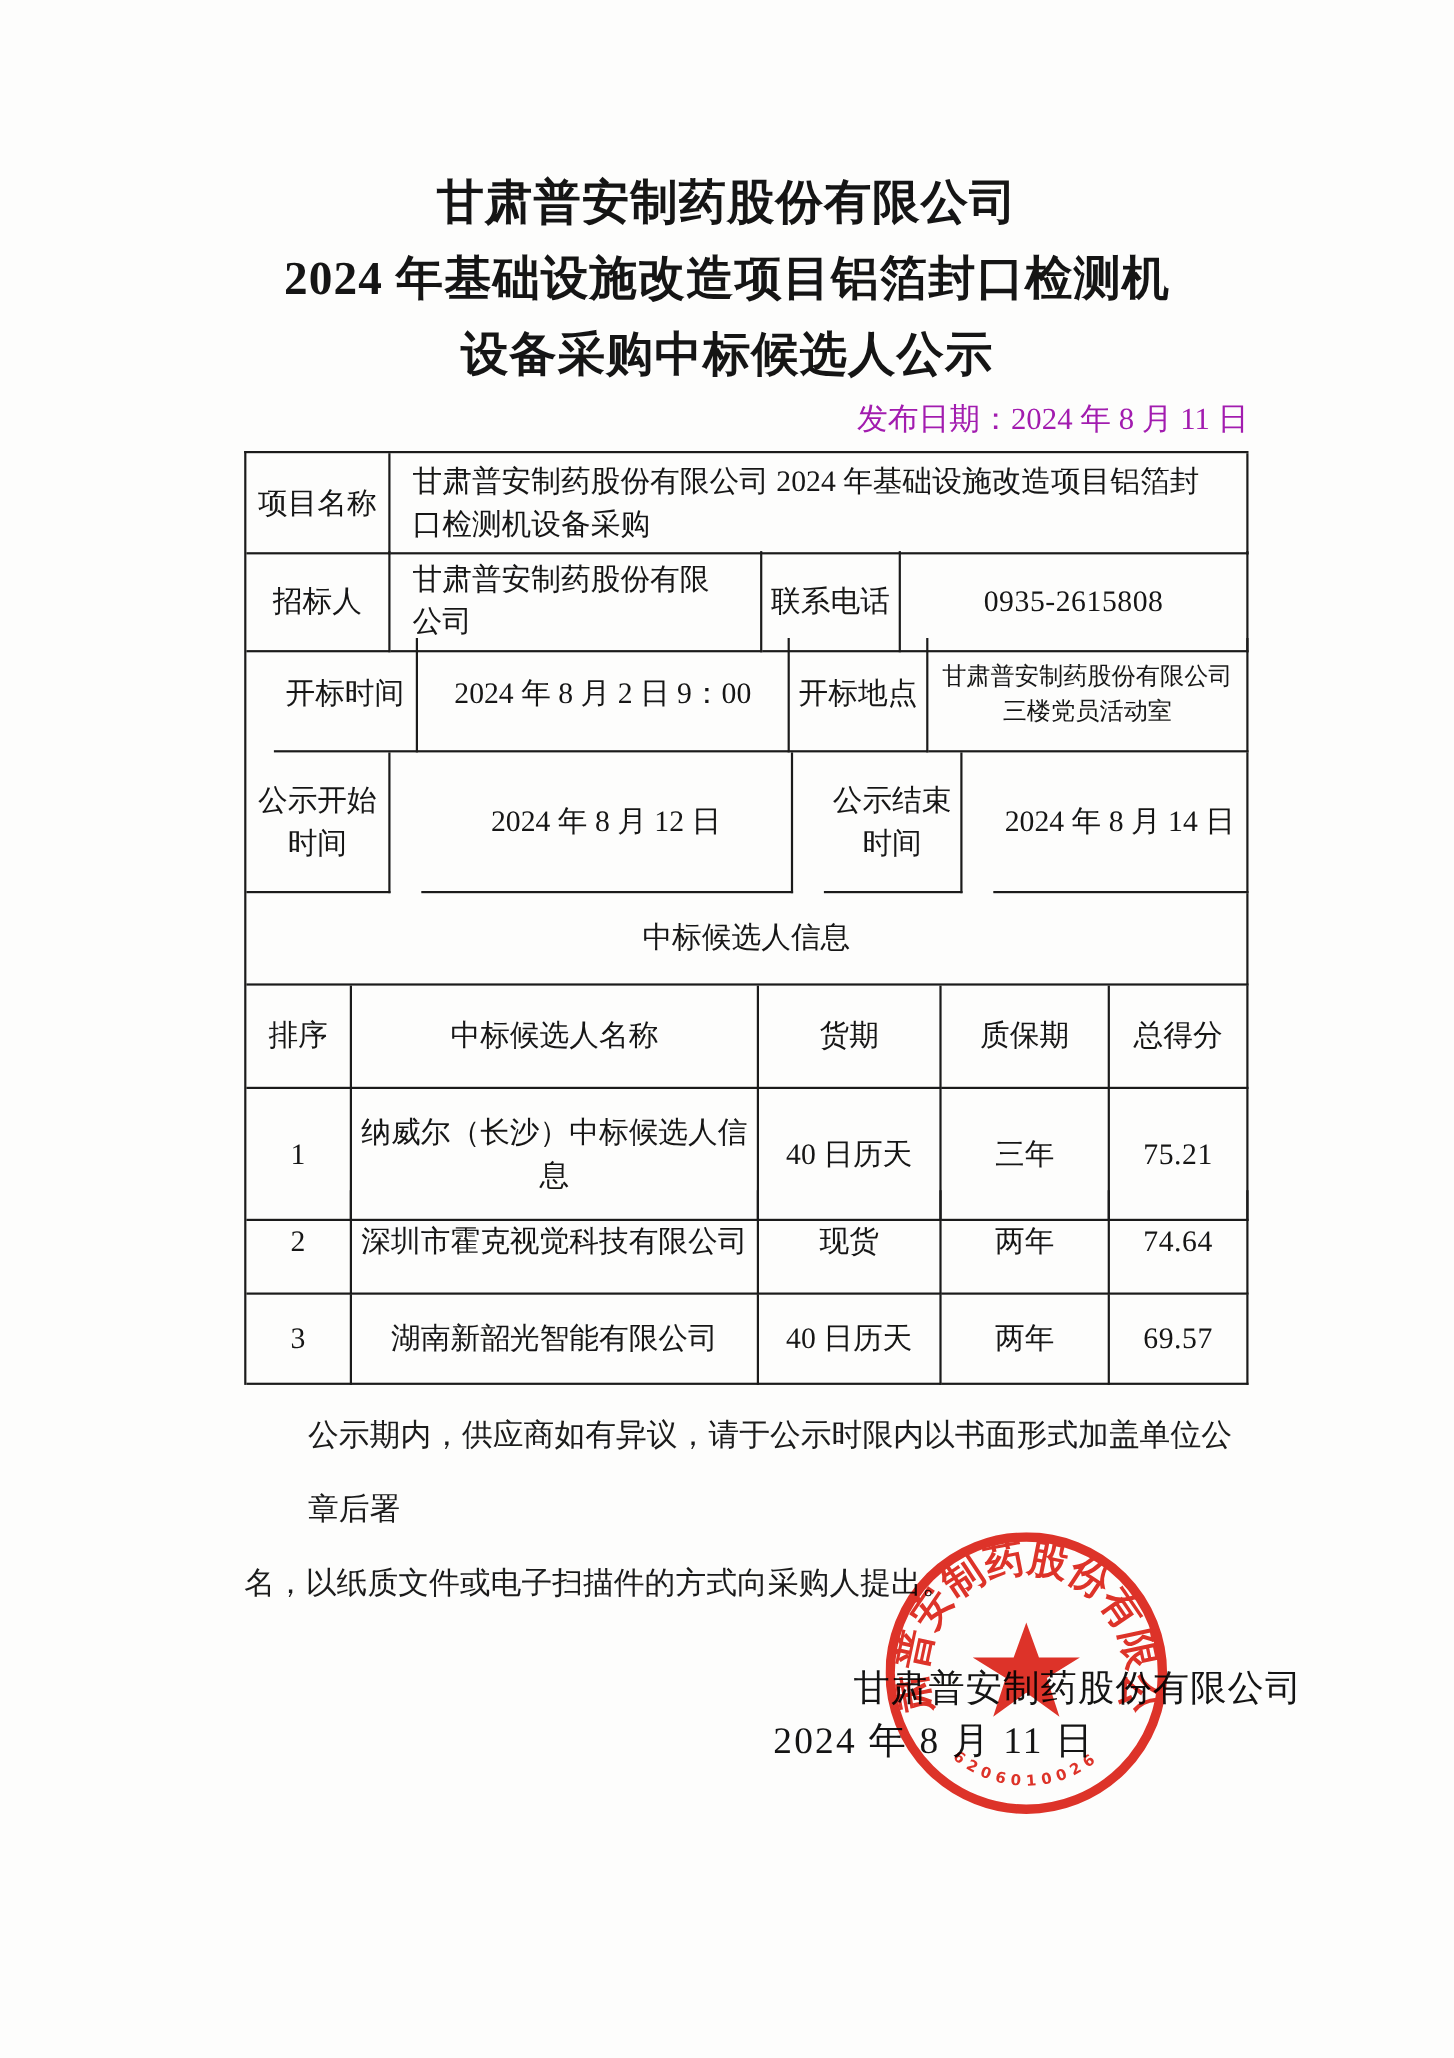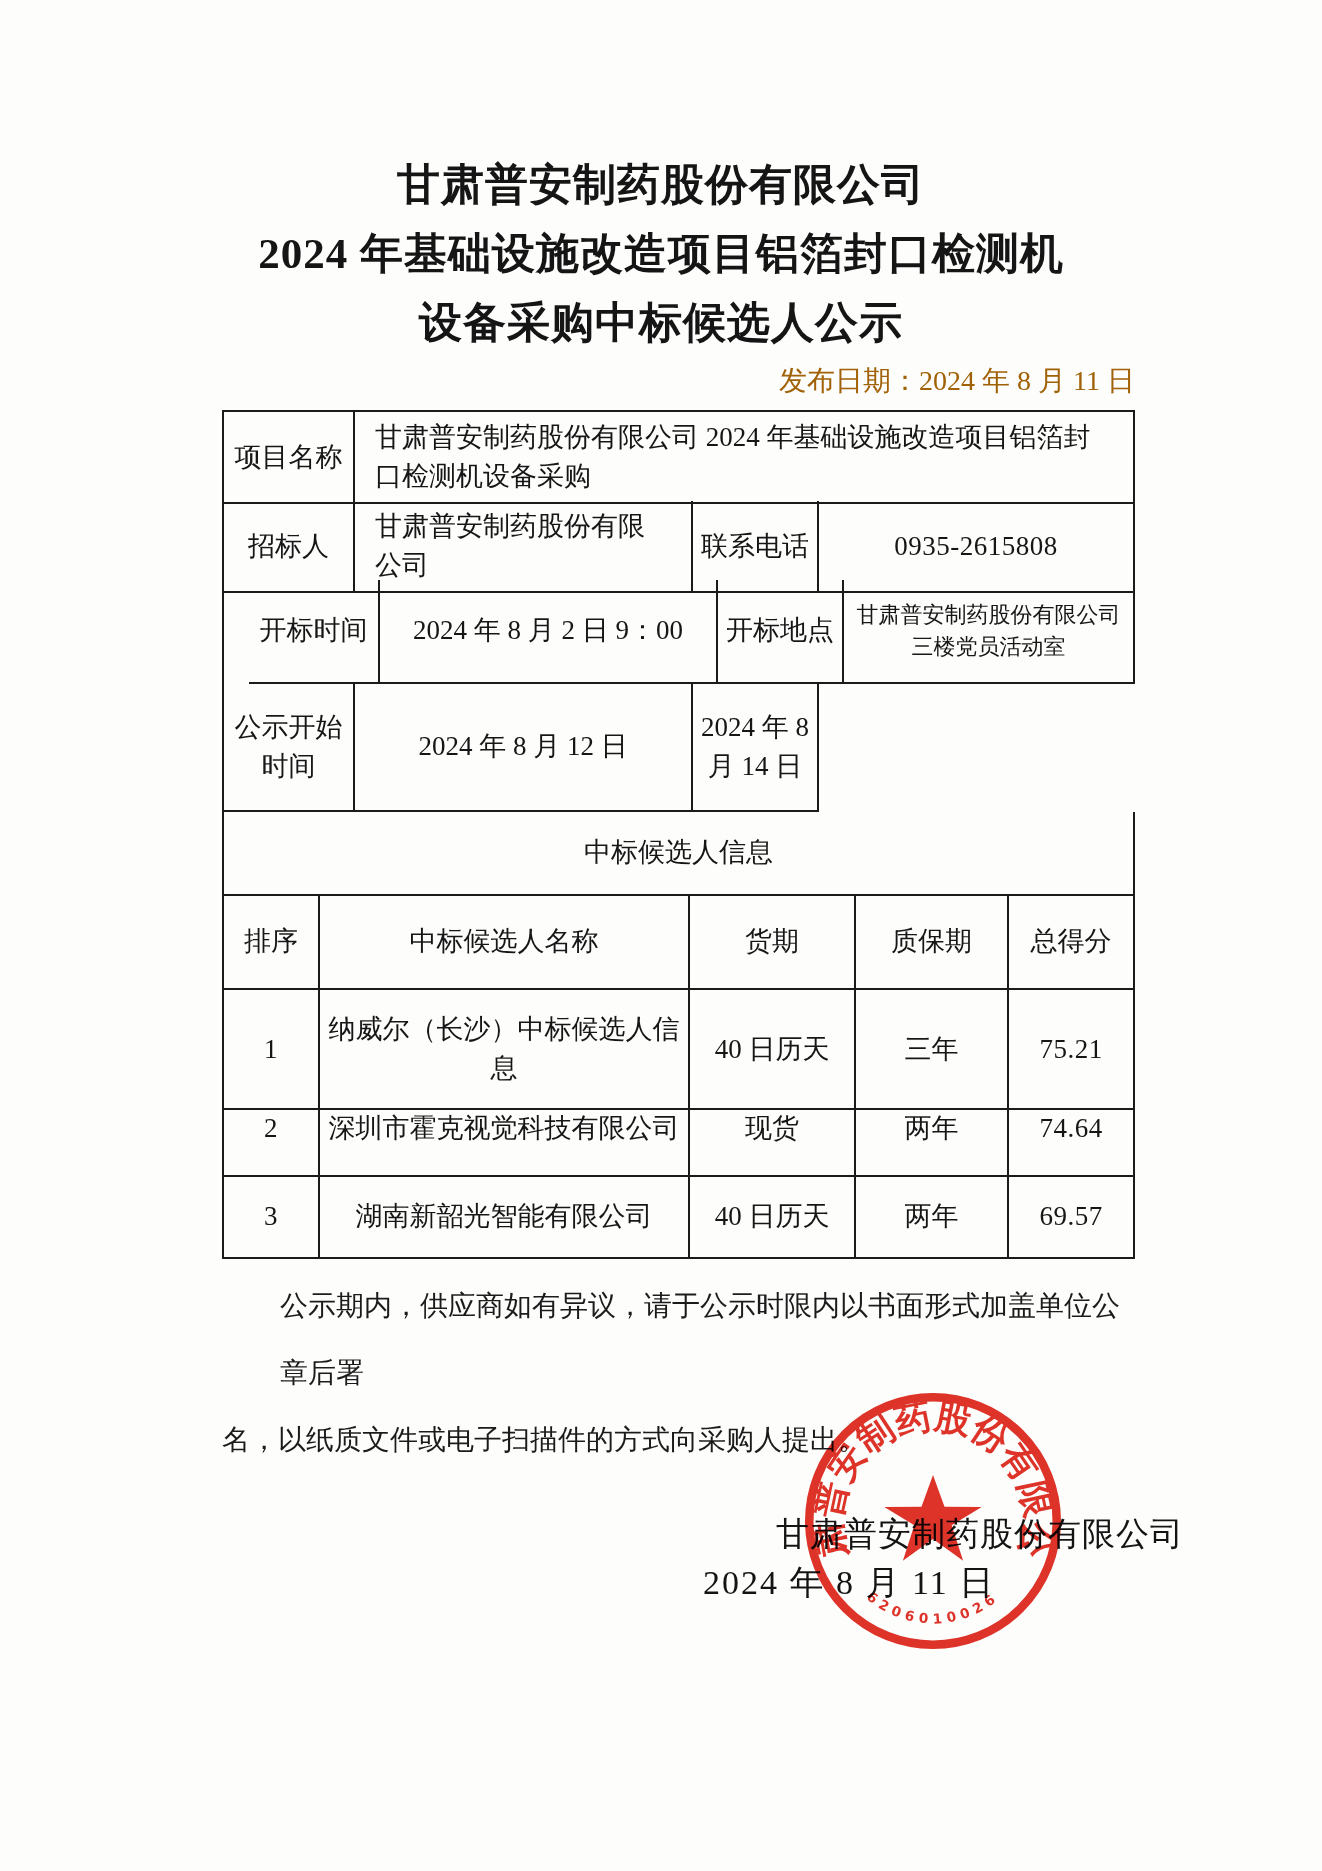--- a/index.html
+++ b/index.html
@@ -2,28 +2,28 @@
 <html><head>
 <meta charset="utf-8">
 <style>
   html,body{margin:0;padding:0;background:#ffffff;}
   .page{
     position:relative;width:1322px;height:1871px;background:#fdfdfc;overflow:hidden;
     font-family:"Liberation Serif","DejaVu Serif",serif;color:#1b1b1b;
   }
   .title-block{position:absolute;top:150px;left:0;width:1322px;text-align:center;
     font-weight:bold;font-size:43px;line-height:69px;letter-spacing:1px;color:#151515;}
-  .pub-date{position:absolute;top:362px;right:187px;font-size:28px;color:#a16207;}
+  .pub-date{position:absolute;top:362px;right:187px;font-size:28px;color:#a21caf;}
 
   .tbl{position:absolute;left:222px;top:410px;width:913px;
     border-top:2.5px solid #1b1b1b;border-left:2.5px solid #1b1b1b;box-sizing:border-box;}
   .trow{display:grid;box-sizing:border-box;}
   .r-name {grid-template-columns:131px 1fr;height:89px;}
   .r-info {grid-template-columns:131px 338px 126px 1fr;}
-  .r2{height:79px;} .r3{height:104px;margin-left:25px;} .r4{height:128px;}
+  .r2{height:79px;} .r3{height:104px;margin-left:25px;} .r4{height:128px;gap:28px;}
   .r-span {grid-template-columns:1fr;height:84px;}
   .r-head {grid-template-columns:96px 370px 166px 153px 1fr;height:94px;}
   .r-cand {grid-template-columns:96px 370px 166px 153px 1fr;}
   .rc1{height:92px;} .rc2{height:95px;} .rc3{height:82px;}
   .cell{border-right:2.5px solid #1b1b1b;border-bottom:2.5px solid #1b1b1b;
     display:flex;align-items:center;justify-content:center;text-align:center;
     font-size:27px;line-height:1.45;padding:20px 6px;box-sizing:border-box;color:#161616;}
   .cell.left{justify-content:flex-start;text-align:left;padding:6px 20px;}
   .cell.wrapblock{font-size:22px;padding:4px 8px;}
   .cell.num{font-size:27px;letter-spacing:.5px;}
@@ -69,20 +69,21 @@
     <div class="trow r-info r3">
       <div class="cell">开标时间</div>
       <div class="cell">2024 年 8 月 2 日 9：00</div>
       <div class="cell">开标地点</div>
       <div class="cell wrapblock">甘肃普安制药股份有限公司三楼党员活动室</div>
     </div>
 
     <div class="trow r-info r4">
       <div class="cell">公示开始时间</div>
       <div class="cell">2024 年 8 月 12 日</div>
+      <div class="cell">公示结束时间</div>
       <div class="cell">2024 年 8 月 14 日</div>
     </div>
 
     <div class="trow r-span">
       <div class="cell">中标候选人信息</div>
     </div>
 
     <div class="trow r-head">
       <div class="cell">排序</div>
       <div class="cell">中标候选人名称</div>

